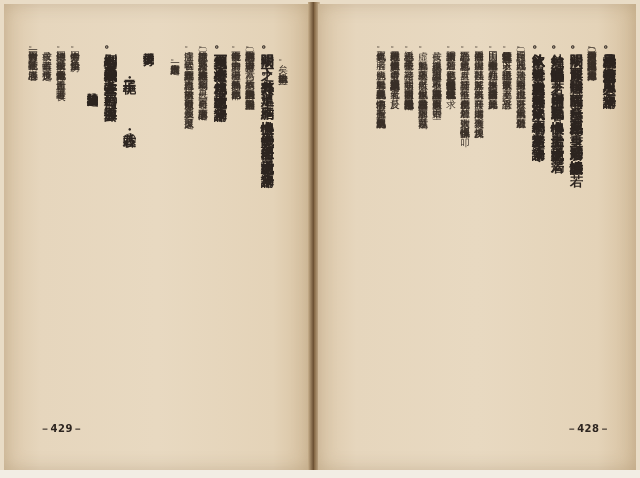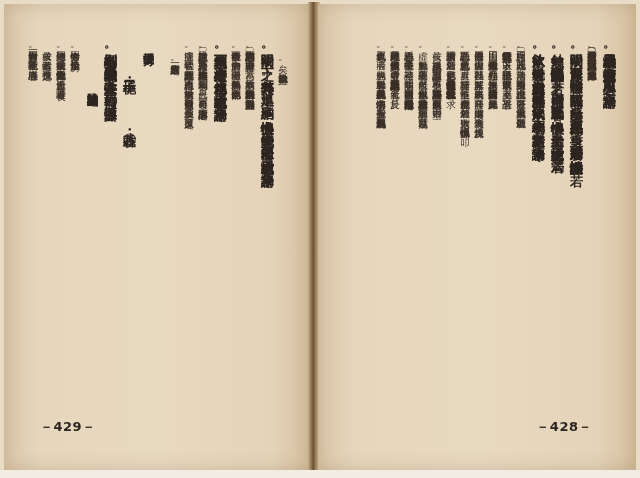--- a/index.html
+++ b/index.html
@@ -41,24 +41,24 @@
     .col.large { font-size: 13.2px; width: 19px; font-weight: bold; }
     .col.small { font-size: 9.6px; width: 14px; color: #3a3028; }
     .col.heading { font-size: 11.5px; width: 18px; font-weight: bold; }
     .col.spacer { width: 12px; }
     .col.indent-1 { padding-top: 13px; }
     .col.indent-2 { padding-top: 26px; }
     .col.indent-3 { padding-top: 40px; }
     .page-num {
       position: absolute; bottom: 34px;
       font-family: "DejaVu Sans", sans-serif;
-      font-size: 13px; font-weight: bold; color: #2d2520; letter-spacing: 0.5px; text-align: right;
+      font-size: 10px; font-weight: bold; color: #2d2520; letter-spacing: 0.5px; text-align: right;
     }
     .page-left .page-num { left: 36px; }
-    .page-right .page-num { right: 44px; margin-top: 24px; }
+    .page-right .page-num { right: 26px; margin-top: 24px; }
     .bottom-edge {
       position: absolute; left: 0; right: 0; bottom: 0; height: 8px;
       background: #f2ede4;
     }
   </style>
 </head>
 <body>
 
 <div class="spread">
 

